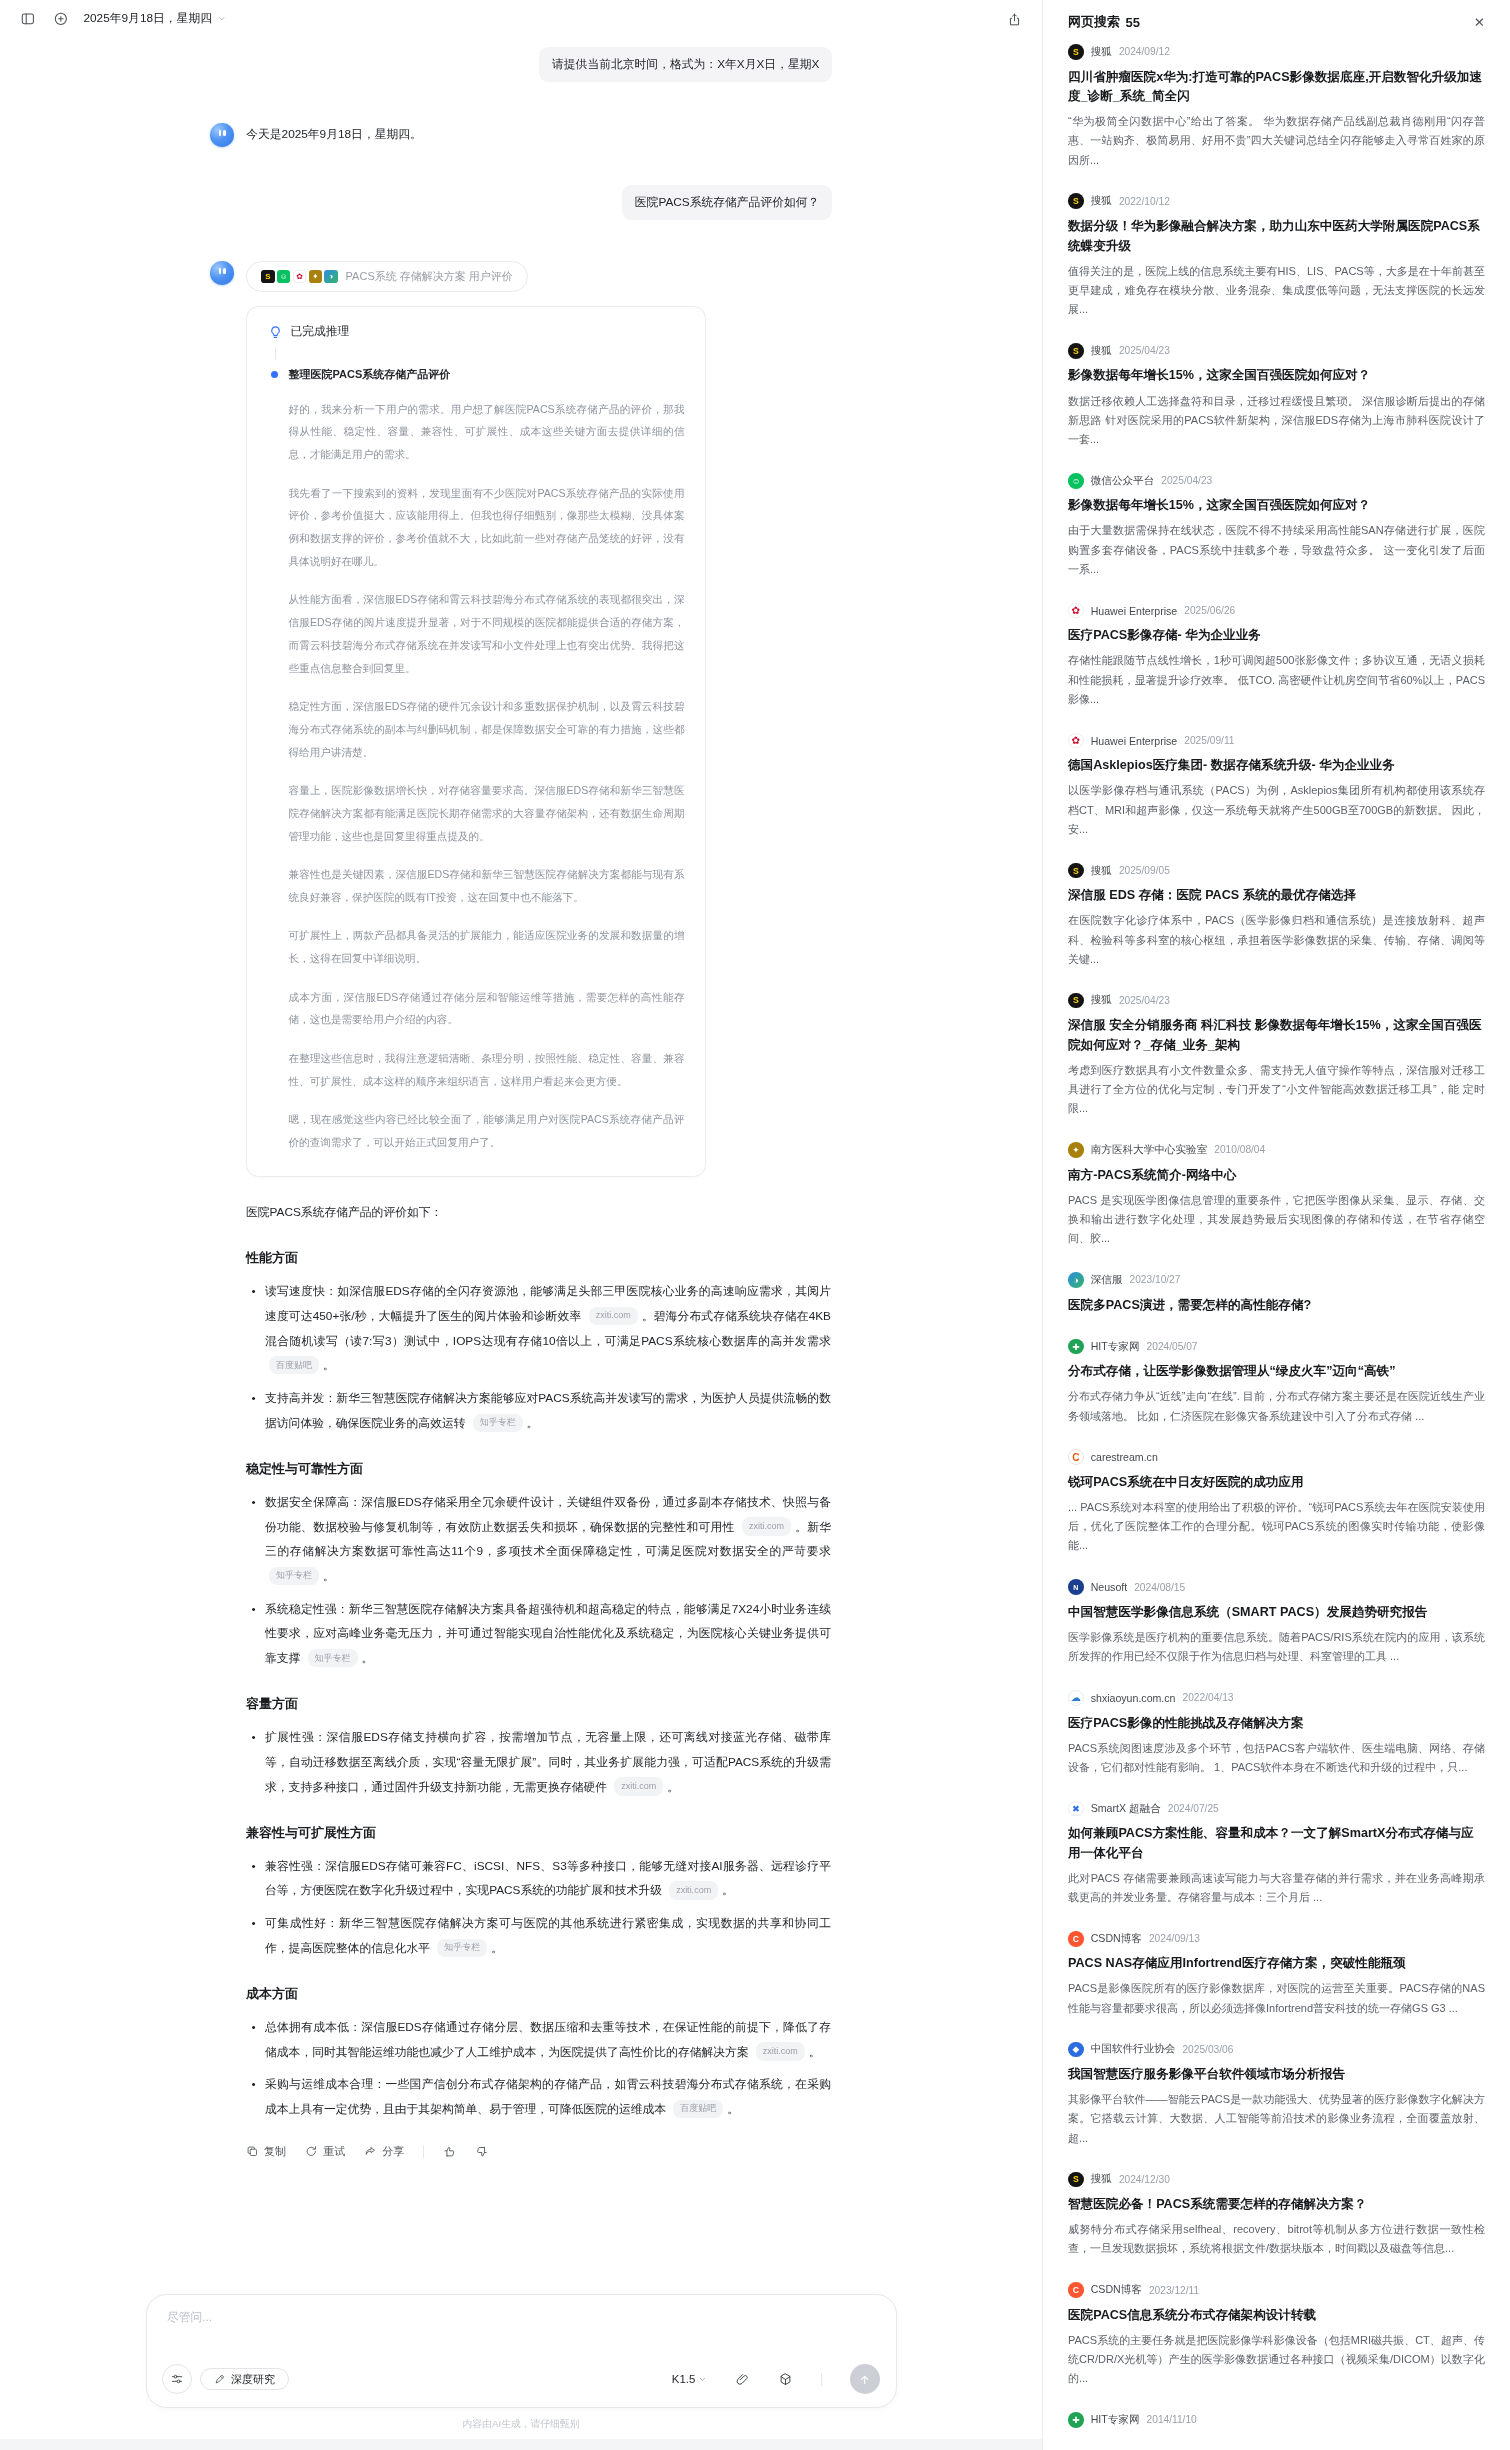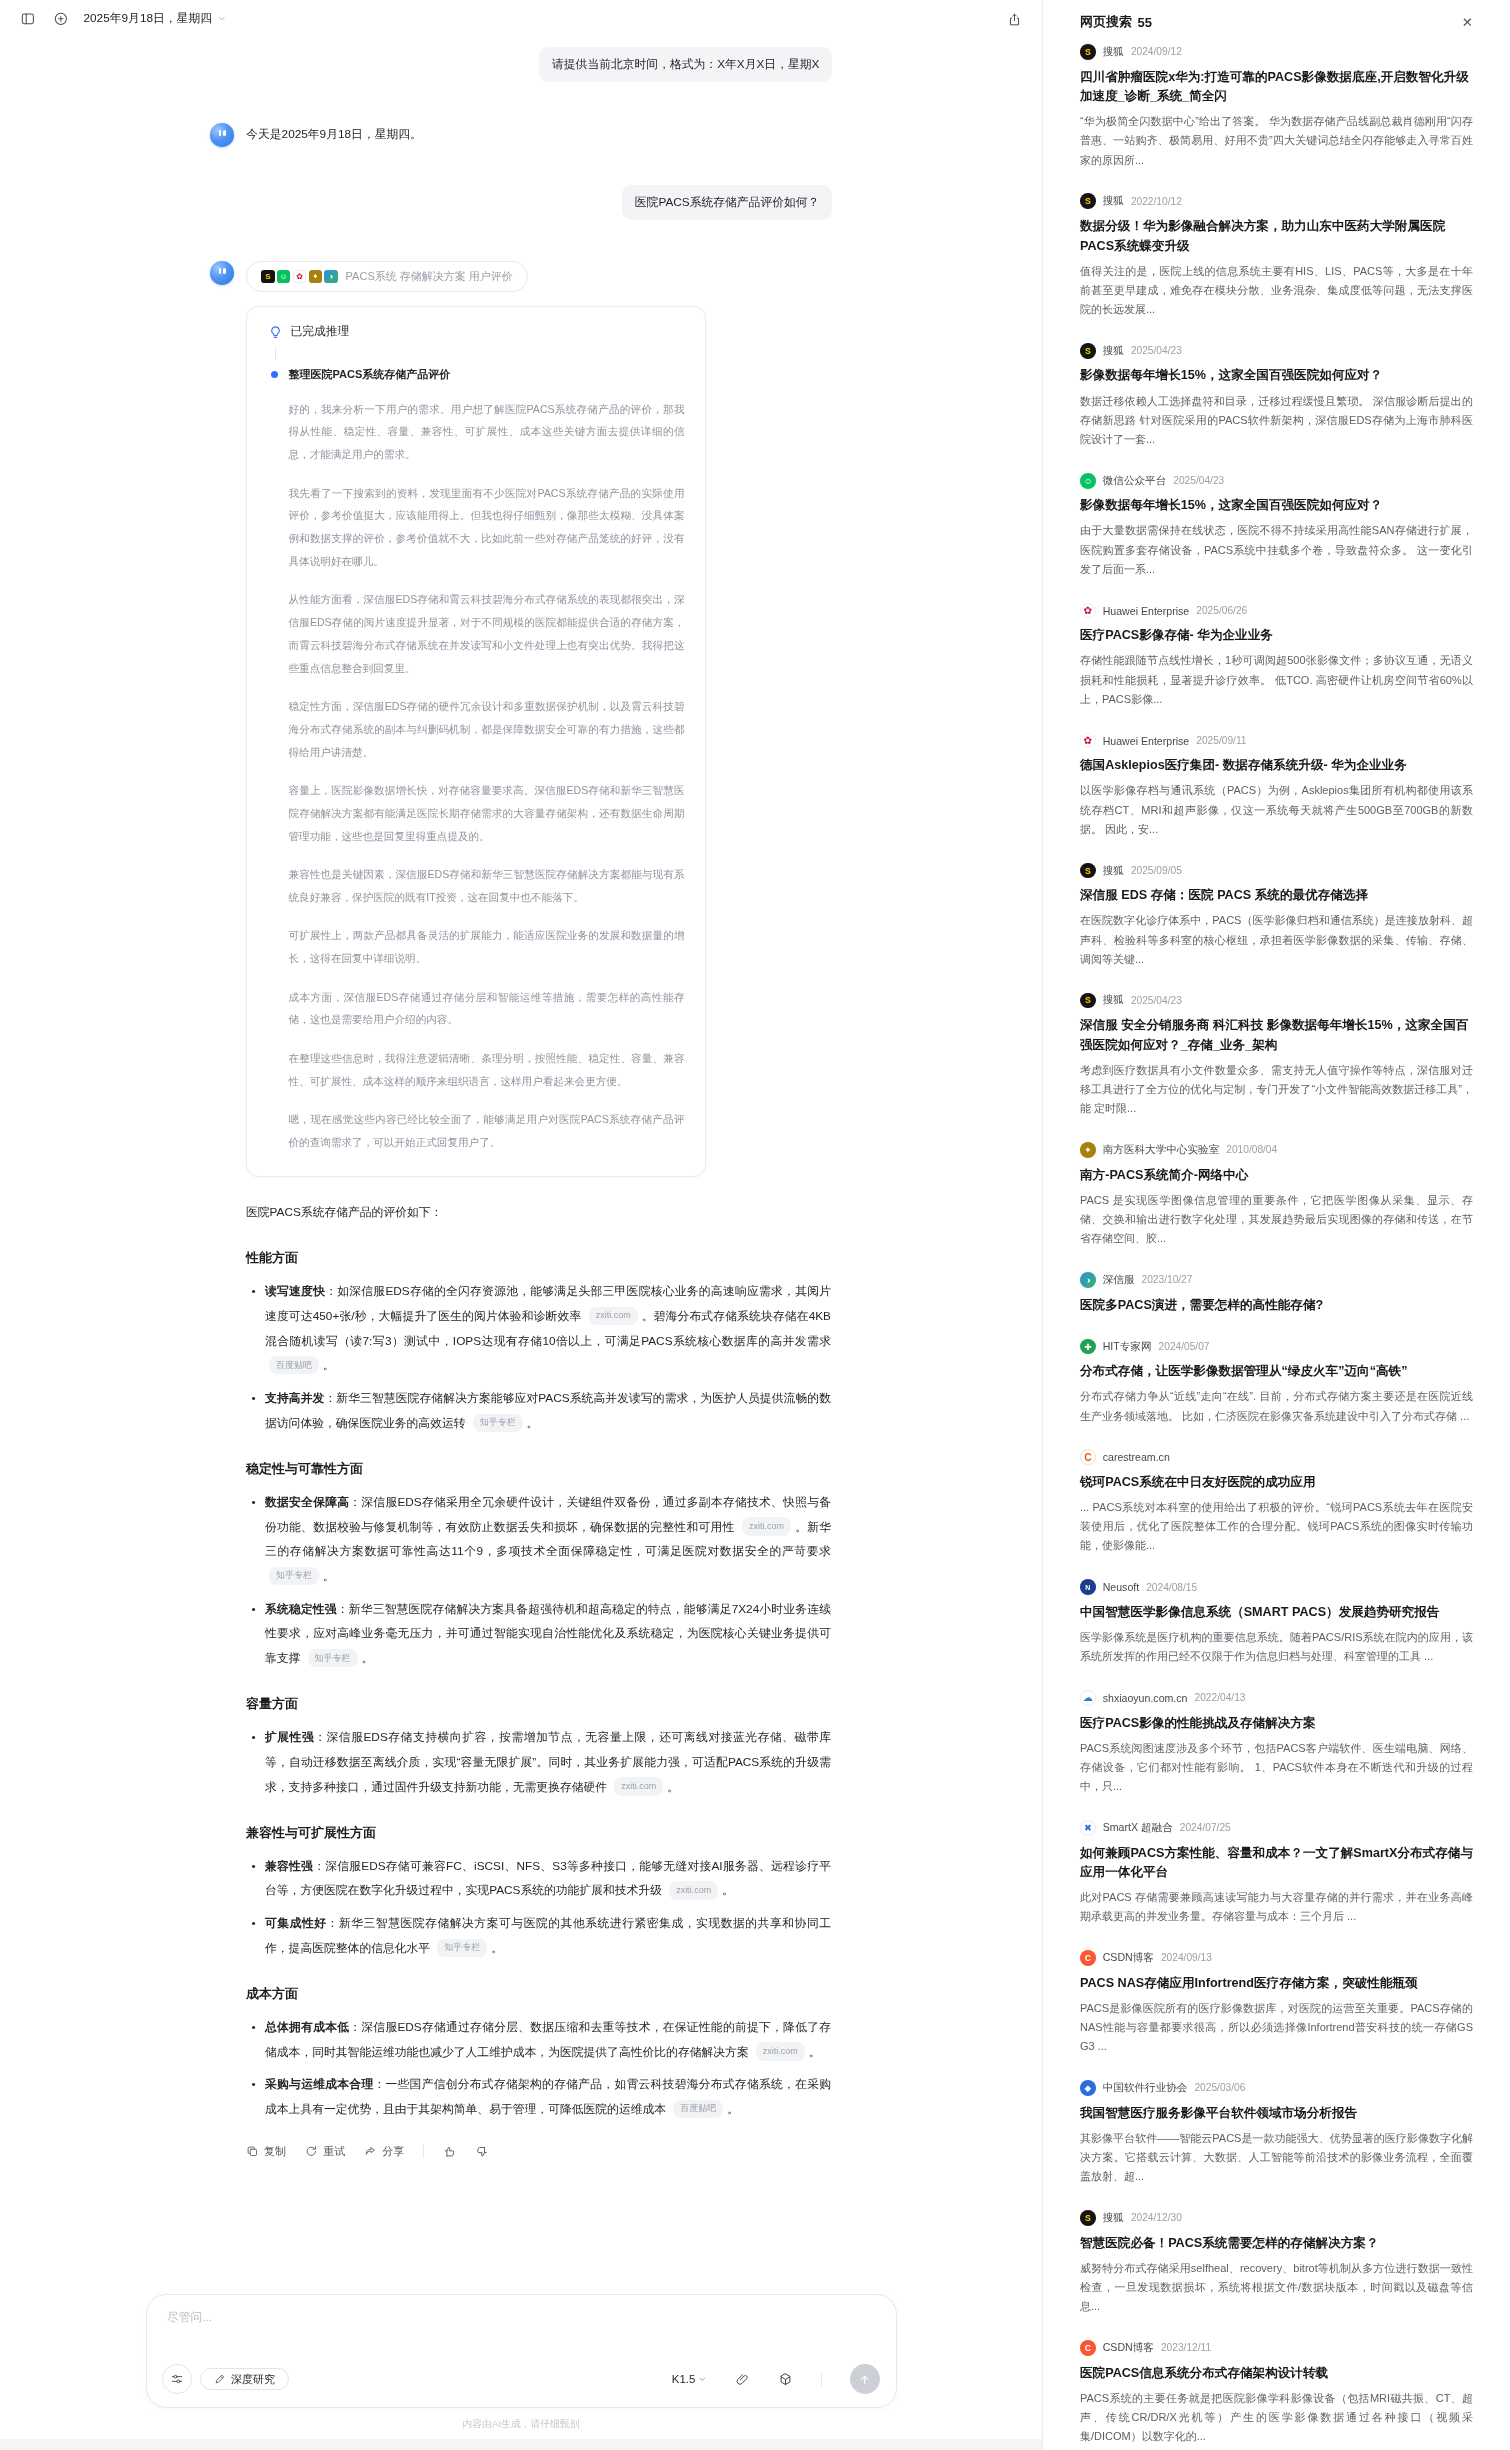--- a/index.html
+++ b/index.html
@@ -35,21 +35,21 @@
   .dot{width:7px;height:7px;background:#3370ff;border-radius:50%;margin:3.9px 0 0 3.9px;flex:none}
   .step-title{font-size:11px;font-weight:700;color:#25272b}
   .rbody p{margin:15.7px 0 0 21px;color:#8d939d;font-size:10.6px;line-height:2.15;text-align:justify}
   
   .answer{margin:23.6px 0 0 36px;font-size:11.8px;line-height:2.1;color:#23252a;width:585px}
   .answer .intro{margin-bottom:4.7px}
   .answer h3{font-size:13px;margin:19px 0 6.3px;font-weight:700;color:#1b1d21}
   .answer ul{list-style:none;padding-left:19px}
   .answer li{position:relative;margin:7.9px 0;text-align:justify}
   .answer li::before{content:"•";position:absolute;left:-13.4px;top:0;color:#1b1d21}
-  .answer li strong{font-weight:700}
+  .answer li strong{font-weight:400}
   .cite{display:inline-block;background:#f2f3f5;color:#9aa0aa;font-size:9px;line-height:1;padding:4.7px 7px;border-radius:7.9px;margin:0 3.9px;vertical-align:1.6px;cursor:pointer;white-space:nowrap}
   .actions{display:flex;align-items:center;gap:19px;margin:22px 0 0 36px;color:#4e5359;font-size:11px}
   .act{display:flex;gap:5.5px;align-items:center;cursor:pointer}
   .act svg{stroke:#4e5359;fill:none;stroke-width:1.6;stroke-linecap:round;stroke-linejoin:round}
   .vdiv{width:0.8px;height:12.6px;background:#e6e7e9}
   
   .composer-wrap{margin-top:auto;flex:none}
   .composer{width:751px;margin:0 auto;border:1.2px solid #e6e7e9;border-radius:20.5px;padding:15.7px 15.7px 12.6px;box-shadow:0 1.6px 7.9px rgba(0,0,0,.03);background:#fff}
   .ph{color:#b9bdc5;font-size:11.8px;padding-left:4.7px;cursor:text}
   .crow{display:flex;align-items:center;margin-top:38px}
@@ -59,21 +59,21 @@
   .crow-right{margin-left:auto;display:flex;align-items:center;gap:28px}
   .model{display:flex;align-items:center;gap:3.1px;font-size:11.4px;color:#26282c;cursor:pointer}
   .model svg{stroke:#6c7077;fill:none;stroke-width:1.8;stroke-linecap:round;stroke-linejoin:round}
   .tool-ic{cursor:pointer;display:flex}
   .tool-ic svg{stroke:#43464c;fill:none;stroke-width:1.6;stroke-linecap:round;stroke-linejoin:round}
   .send{width:30px;height:30px;border-radius:50%;background:#ccd0d6;display:flex;align-items:center;justify-content:center;cursor:pointer}
   .send svg{stroke:#fff;fill:none;stroke-width:2;stroke-linecap:round;stroke-linejoin:round}
   .disclaimer{text-align:center;color:#c3c6cc;font-size:9.8px;margin:10.2px 0 7.9px}
   .bottom-strip{height:11px;background:#f4f5f7}
   
-  .panel{width:468px;border-left:0.8px solid #ececee;padding:0 37px;overflow:hidden;height:100%}
+  .panel{width:468px;border-left:0.8px solid #ececee;padding:0 25px;overflow:hidden;height:100%}
   .phead{display:flex;align-items:center;height:44px;font-size:13px;font-weight:700;color:#17191c}
   .phead .count{margin-left:5.5px}
   .close{margin-left:auto;font-size:13.4px;color:#55585e;cursor:pointer;font-weight:400}
   .entry{margin:0 0 23.6px;cursor:pointer}
   .ehead{display:flex;align-items:center;gap:7px;margin-bottom:7.9px}
   .fav{width:15.7px;height:15.7px;border-radius:50%;display:inline-flex;align-items:center;justify-content:center;font-size:8.7px;font-weight:700;flex:none;overflow:hidden}
   .src{font-size:10.6px;color:#45484e}
   .date{font-size:10.2px;color:#9aa0a8}
   .entry h4{margin:0 0 5.5px;font-size:12.6px;line-height:1.55;color:#17191c;font-weight:700}
   .entry p{font-size:11px;line-height:1.75;color:#5c6168;text-align:justify}

